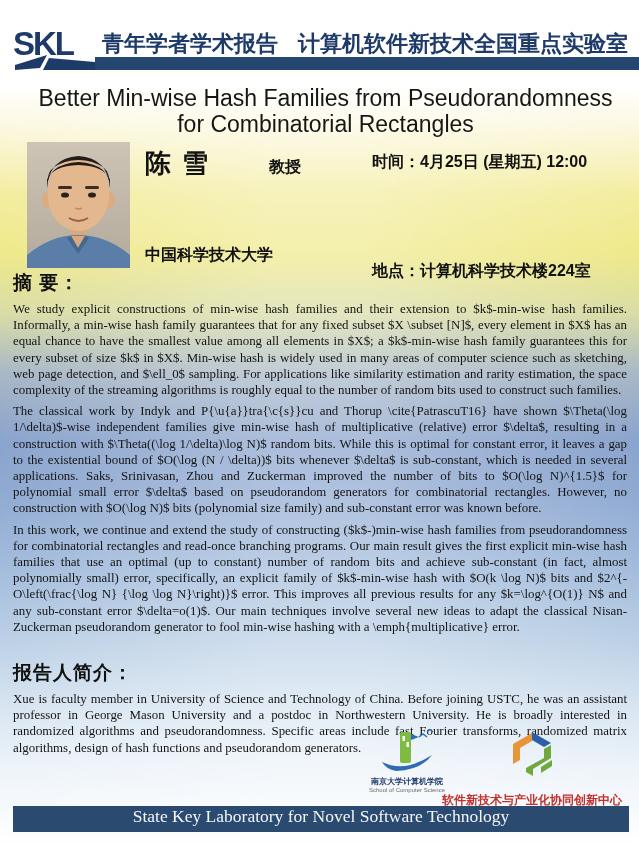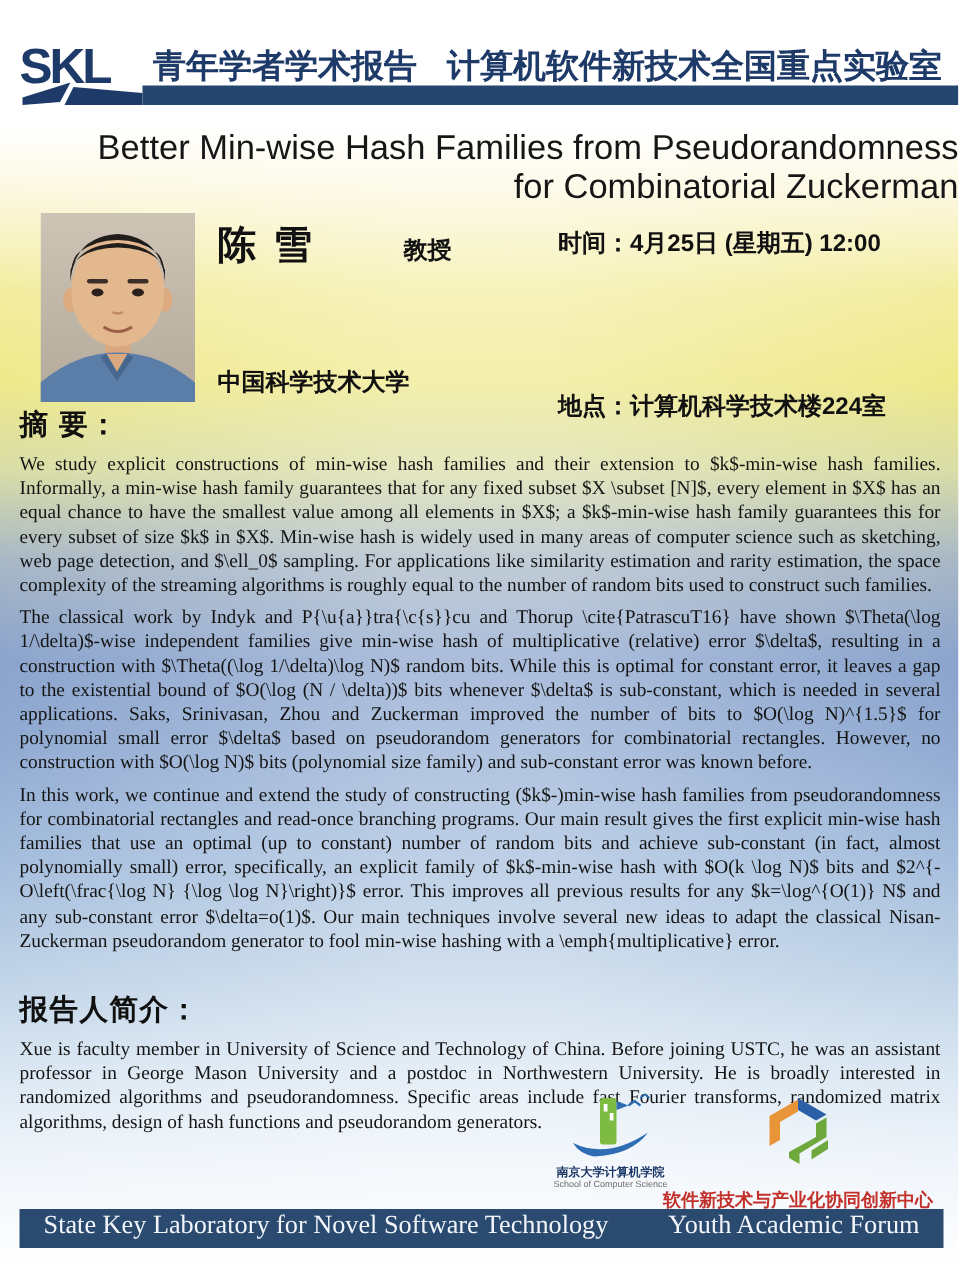--- a/index.html
+++ b/index.html
@@ -24,21 +24,21 @@
         #ffffff 100%);
   }
   .skl{position:absolute;left:13px;top:24px;width:84px;height:48px;}
   .header-text{
     position:absolute;left:102px;top:29px;width:526px;
     display:flex;justify-content:space-between;align-items:baseline;
     font-weight:bold;font-size:22px;color:#1e3a68;white-space:nowrap;
   }
   .header-bar{position:absolute;left:95px;top:57px;right:0;height:13px;background:#24466f;}
   .talk-title{
-    position:absolute;top:86px;left:12px;right:0;text-align:right;
+    position:absolute;top:86px;left:12px;right:0;text-align:center;
     font-size:23px;line-height:25.5px;color:#161616;font-weight:normal;margin:0;
   }
   .photo{position:absolute;left:27px;top:142px;width:103px;height:126px;display:block;}
   .speaker-name-row{position:absolute;left:145px;top:146px;display:flex;align-items:baseline;gap:44px;}
   .speaker-name{font-family:"Liberation Serif",serif;font-size:26px;font-weight:bold;letter-spacing:11px;color:#111;}
   .speaker-degree{font-size:16px;font-weight:bold;color:#111;margin-left:6px;}
   .talk-time{position:absolute;left:372px;top:152px;font-size:16px;font-weight:bold;color:#111;white-space:nowrap;}
   .speaker-affiliation{position:absolute;left:145px;top:245px;font-size:16px;font-weight:bold;color:#111;}
   .talk-location{position:absolute;left:372px;top:261px;font-size:16px;font-weight:bold;color:#111;white-space:nowrap;}
   .content{position:absolute;top:270px;left:13px;width:614px;}
@@ -73,21 +73,21 @@
     <polygon points="36,34 82,38 82,46 30,46" fill="#1e3a68"></polygon>
   </svg>
   <div class="header-text">
     <span>青年学者学术报告</span>
     <span>计算机软件新技术全国重点实验室</span>
   </div>
   <div class="header-bar"></div>
 
   <h1 class="talk-title">
     <span>Better Min-wise Hash Families from Pseudorandomness</span><br>
-    <span>for Combinatorial Zuckerman</span>
+    <span>for Combinatorial Rectangles</span>
   </h1>
 
   <svg class="photo" viewBox="0 0 103 126" aria-hidden="true">
     <defs>
       <linearGradient id="pbg" x1="0" y1="0" x2="0" y2="1">
         <stop offset="0" stop-color="#cdc4b6"></stop>
           <stop offset="1" stop-color="#b4aa9b"></stop>
       </linearGradient>
     </defs>
     <rect x="0" y="0" width="103" height="126" fill="url(#pbg)"></rect>
@@ -145,16 +145,15 @@
         <polygon points="46,15 46,28 28,39 28,46 21,42 21,38 39,28 39,19" fill="#6fa83c"></polygon>
         <polygon points="47,30 47,36 36,43 36,37" fill="#6fa83c"></polygon>
       </svg>
       <div class="logo-name-cic">软件新技术与产业化协同创新中心</div>
       <div class="logo-sub-cic">Collaborative Innovation Center of Novel Software Technology and Industrialization</div>
     </div>
   </div>
 
   <div class="footer">
     <span>State Key Laboratory for Novel Software Technology</span>
-    <span>Youth  Academic Forum</span>
   </div>
 
 </div>
 
 </body></html>

